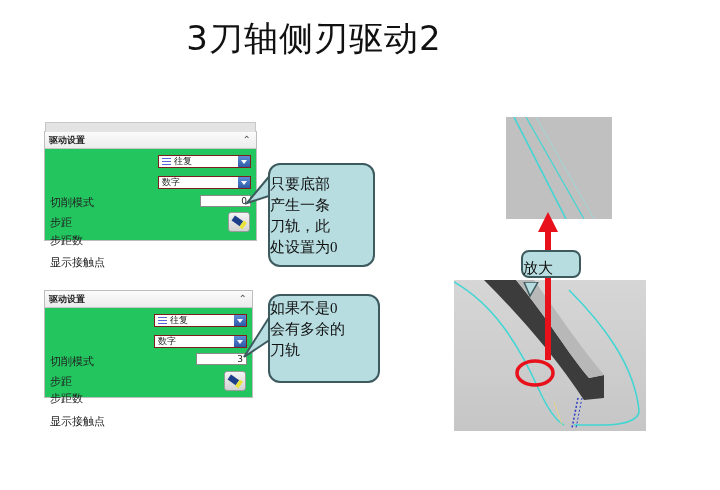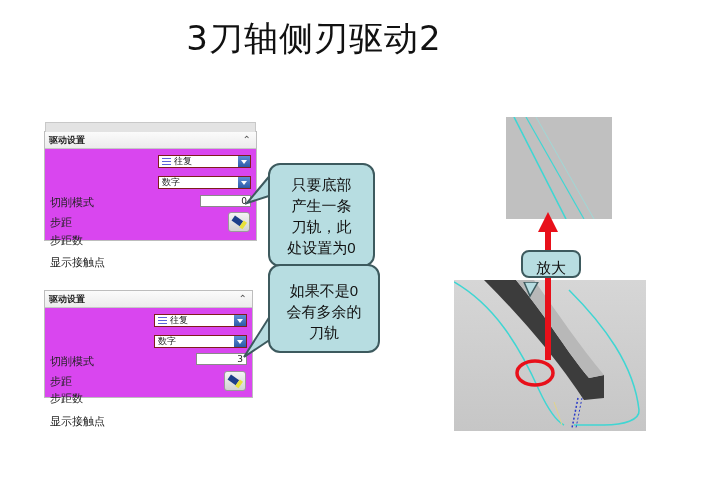--- a/index.html
+++ b/index.html
@@ -2,21 +2,21 @@
 <html><head>
 <meta charset="utf-8">
 <style>
   html, body { margin:0; padding:0; }
   body { width:720px; height:490px; background:#ffffff; position:relative; overflow:hidden;
          font-family:"DejaVu Sans", sans-serif; }
   .title { position:absolute; left:0; width:628px; top:16px; text-align:center;
            font-size:34px; color:#111; letter-spacing:1px; font-family:"DejaVu Sans", sans-serif; }
 
   
-  .panel { position:absolute; background:#d946ef; border:1px solid #bdbdbd; box-sizing:border-box;
+  .panel { position:absolute; background:#22c55e; border:1px solid #bdbdbd; box-sizing:border-box;
            font-size:9px; color:#222; }
   .panel .topstub { position:absolute; left:0; right:0; top:-10px; height:10px; background:#e3e3e3;
            border:1px solid #c8c8c8; border-bottom:none; box-sizing:border-box; }
   .panel .hdr { height:16px; background:linear-gradient(#fbfbfb,#ececec); border-bottom:1px solid #c6c6c6;
            position:relative; font-weight:bold; line-height:16px; padding-left:4px; font-size:9px; }
   .panel .hdr .caret { position:absolute; right:5px; top:0; font-size:10px; color:#555; font-weight:normal; }
   .row { position:absolute; left:5px; font-size:11px; color:#222;margin-top:37px; }
   .sel { position:absolute; height:13px; background:#fff; border:1px solid #7f1d1d; box-sizing:border-box;
          font-size:9px; line-height:11px; padding-left:3px; }
   .sel .btn { position:absolute; right:0; top:0; width:12px; height:11px;
@@ -25,21 +25,21 @@
               border-right:3px solid transparent; border-top:4px solid #fff; }
   .sel .lines { display:inline-block; width:9px; height:7px; margin-right:3px; vertical-align:-1px;
               background:repeating-linear-gradient(#5b63d8 0 1px, transparent 1px 3px); }
   .num { position:absolute; height:12px; background:#fff; border:1px solid #8a8a8a; box-sizing:border-box;
          font-size:9px; text-align:right; padding-right:3px; line-height:10px; }
   .torch { position:absolute; width:22px; height:20px; border:1px solid #9a9a9a; border-radius:3px;
            background:linear-gradient(#f4f4f4,#d2d2d2); box-sizing:border-box; }
 
   
   .callout { position:absolute; background:#b7dde1; border:2px solid #3d5a5e; border-radius:12px;
-             box-sizing:border-box; text-align:center; color:#111; font-family:Liberation Sans, sans-serif; }
+             box-sizing:border-box; color:#111; font-family:Liberation Serif, serif; }
 
   
   .zoom-img { position:absolute; left:506px; top:117px; width:106px; height:102px; background:#c0c0c0; }
   .scene { position:absolute; left:454px; top:280px; width:192px; height:151px; background:#cfcfcf;
            overflow:hidden; }
 </style>
 </head>
 <body>
 
 <div class="title">3刀轴侧刃驱动2</div>
@@ -107,21 +107,21 @@
 <div class="callout" style="left:268px; top:163px; width:107px; height:104px; padding-top:9px; font-size:15px; line-height:21px;">
   <div>只要底部</div>
   <div>产生一条</div>
   <div>刀轨，此</div>
   <div>处设置为0</div>
 </div>
 
 <svg style="position:absolute; left:240px; top:295px;" width="40" height="70">
   <polygon points="37,10 4,62 37,40" fill="#b7dde1" stroke="#3d5a5e" stroke-width="2"></polygon>
 </svg>
-<div class="callout" style="left:268px; top:264px; width:112px; height:89px; padding-top:14px; font-size:15px; line-height:21px;">
+<div class="callout" style="left:268px; top:294px; width:112px; height:89px; padding-top:2px; font-size:15px; line-height:21px;">
   <div>如果不是0</div>
   <div>会有多余的</div>
   <div>刀轨</div>
 </div>
 
 <div class="zoom-img">
   <svg width="106" height="102">
     <line x1="8" y1="0" x2="60" y2="102" stroke="#3fd6d3" stroke-width="1.6"></line>
     <line x1="20" y1="0" x2="78" y2="102" stroke="#3fd6d3" stroke-width="1.2"></line>
     <line x1="30" y1="0" x2="88" y2="102" stroke="#9fd8d6" stroke-width="1"></line>

